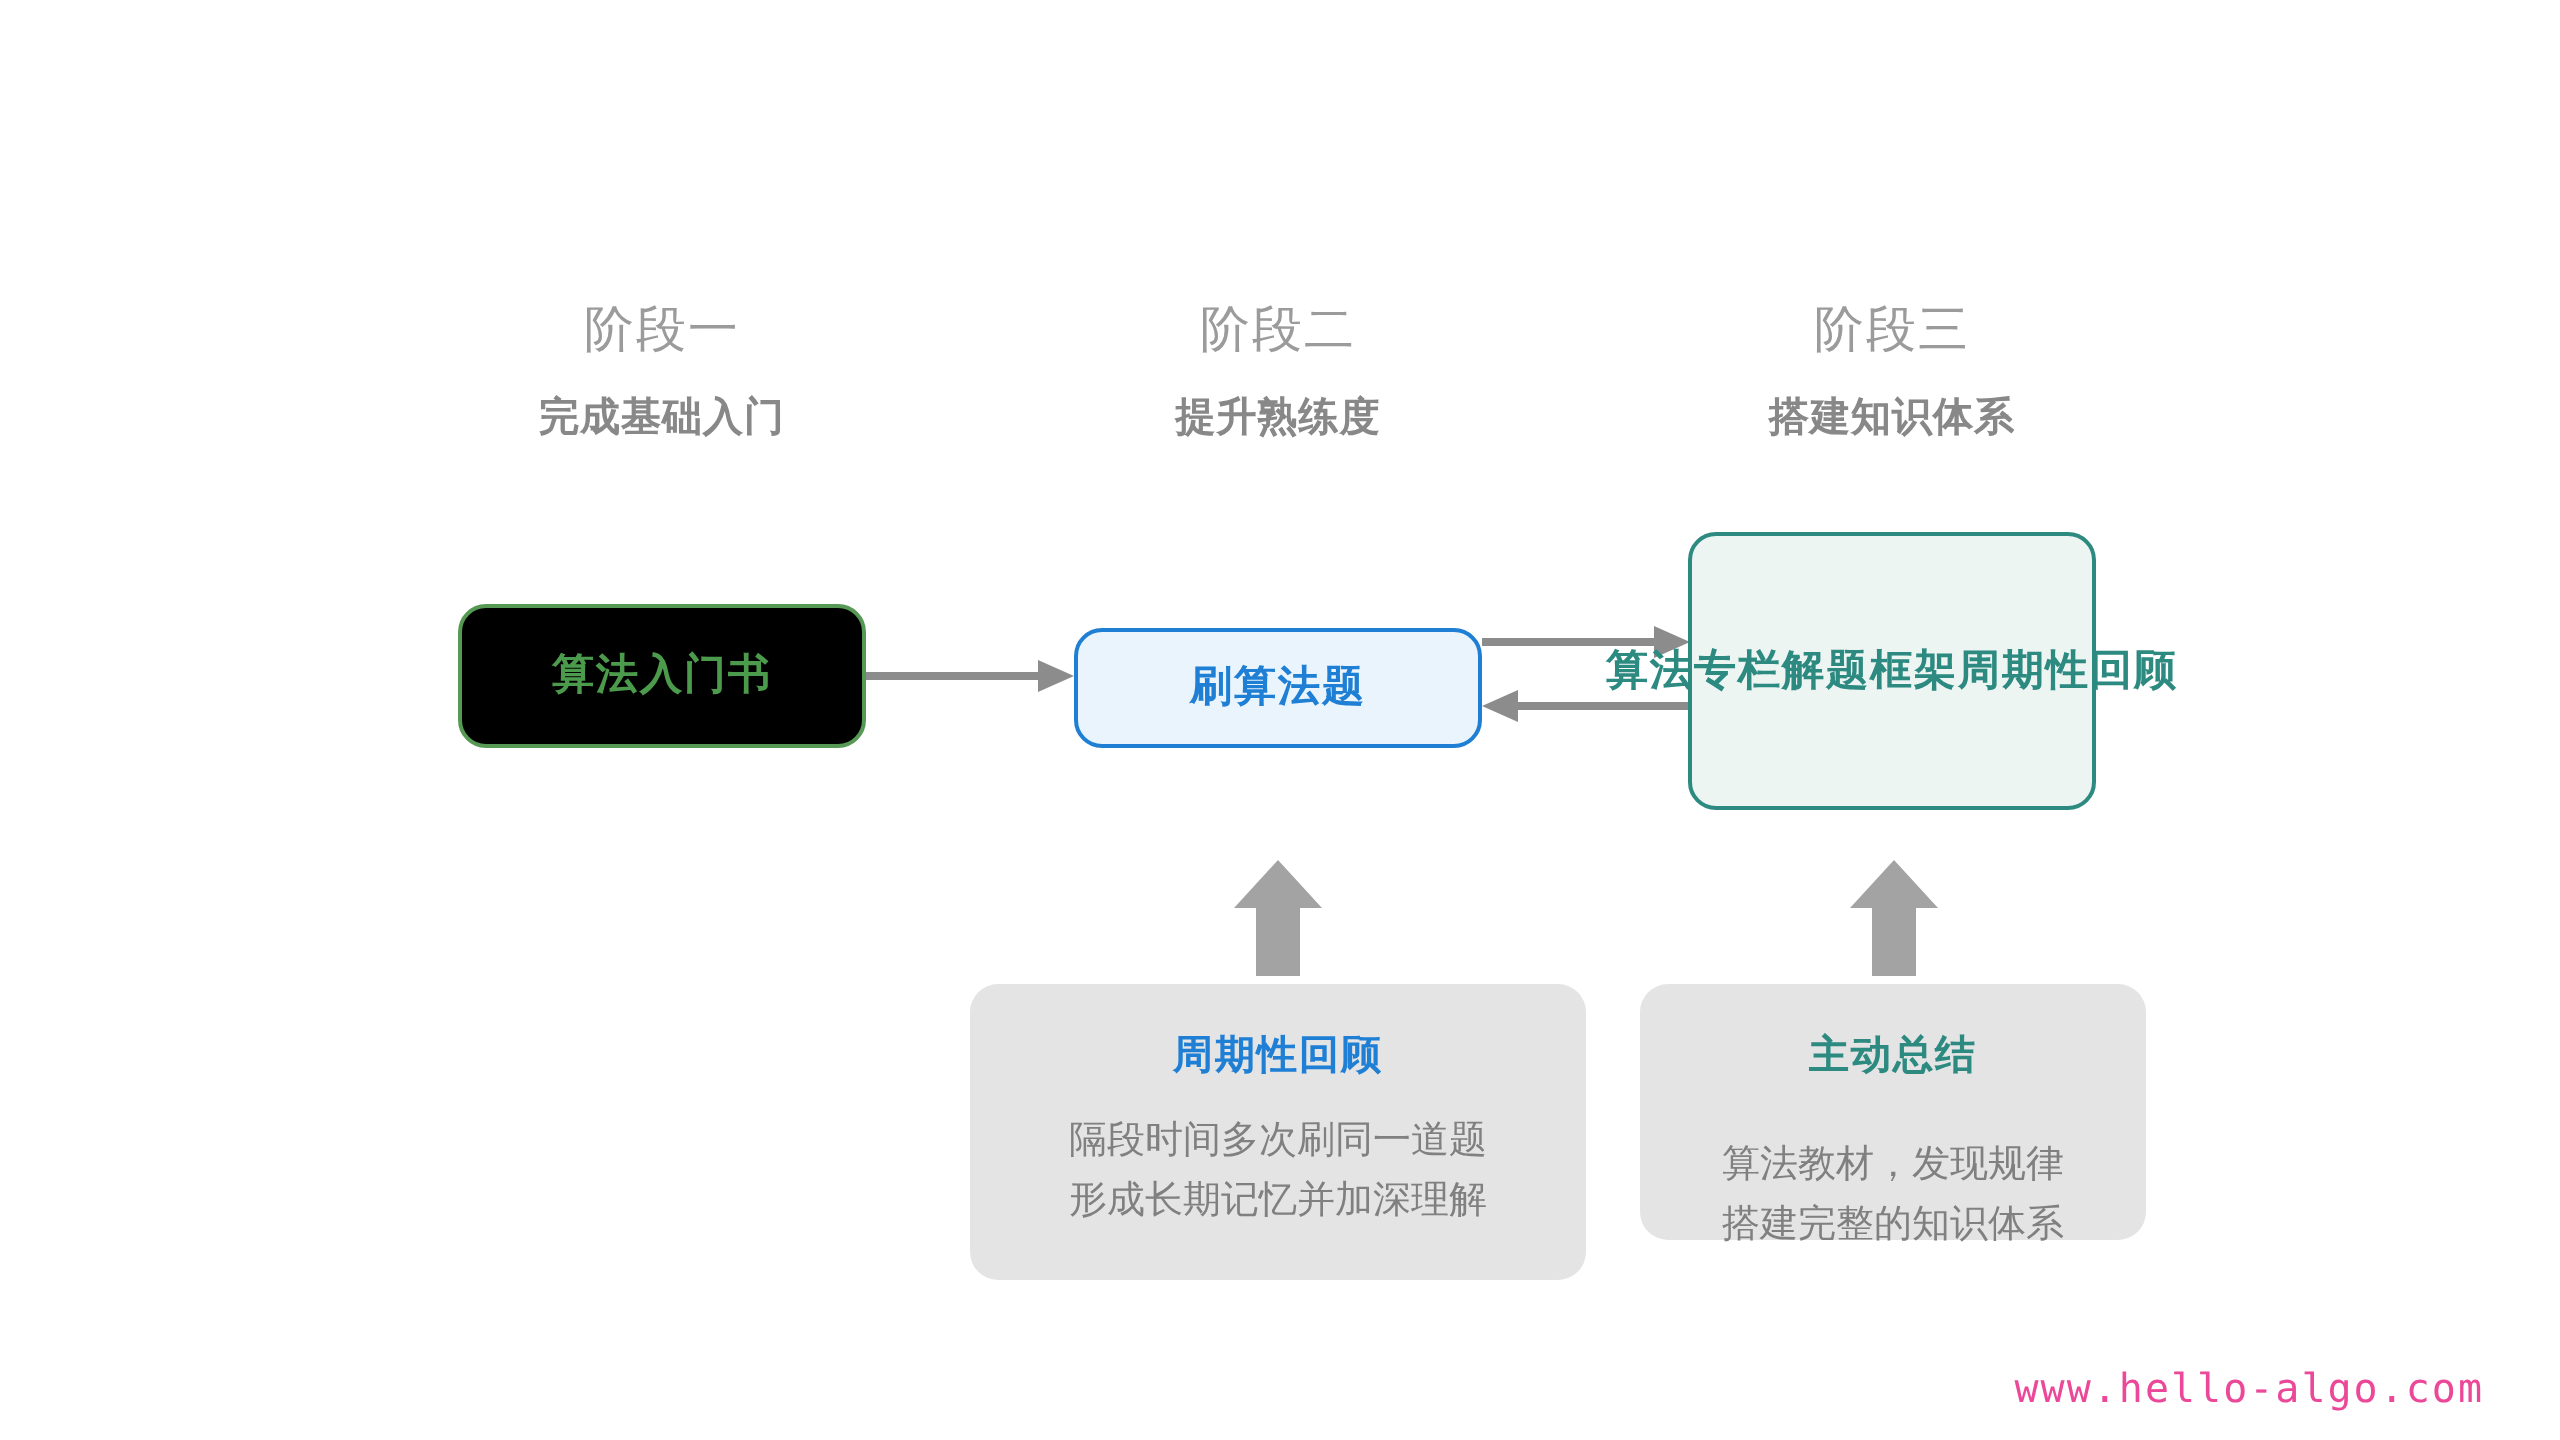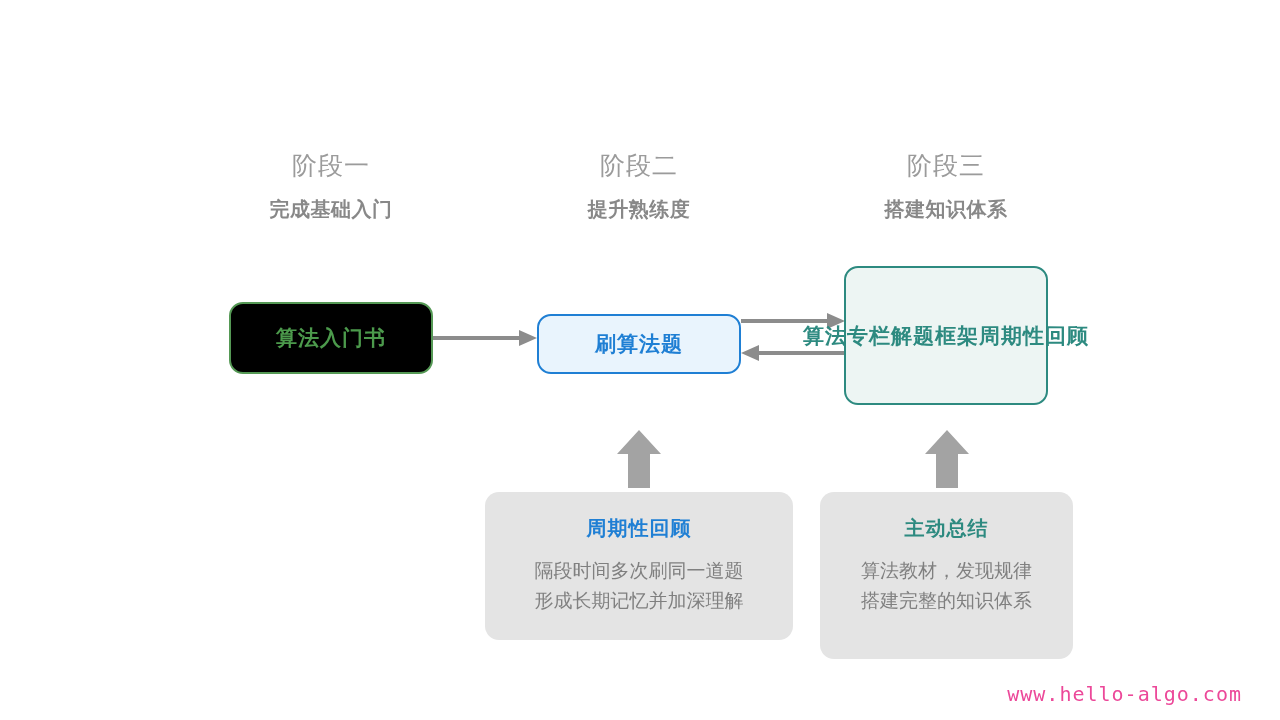--- a/index.html
+++ b/index.html
@@ -109,21 +109,21 @@
   .tip-body {
     margin-top: 14px;
     font-size: 19px;
     color: #808080;
     line-height: 30px;
     text-align: right;
     white-space: nowrap;
   }
   .tip-review      { left: 485px; top: 492px; width: 308px; height: 148px; }
   .tip-review .tip-title { color: #1f7fd4; }
-  .tip-summary     { left: 820px; top: 492px; width: 253px; height: 167px; }
+  .tip-summary     { left: 820px; top: 492px; width: 253px; height: 128px; gap: 12px; }
   .tip-summary .tip-title { color: #2d8a80; }
 
   
   .conn { position: absolute; }
 
   
   .footer {
     position: absolute;
     right: 38px;
     bottom: 14px;

